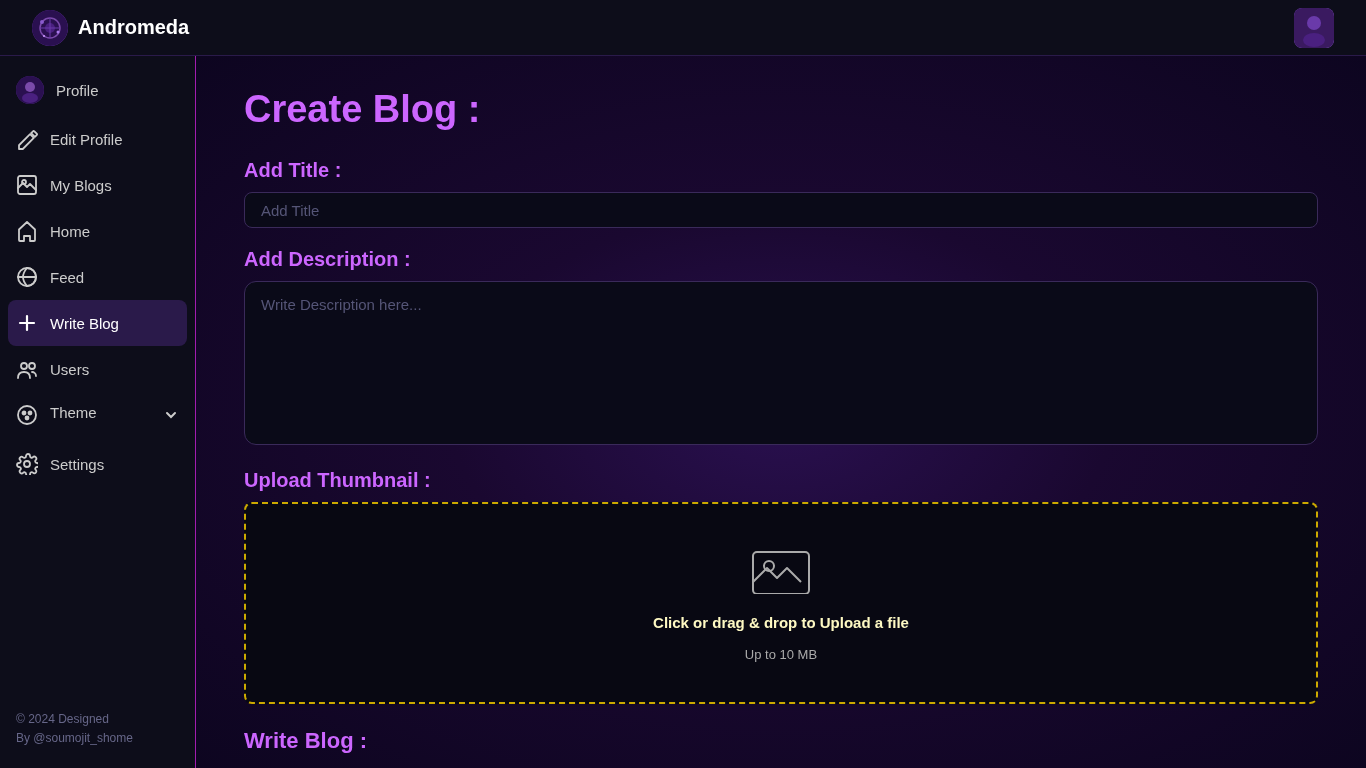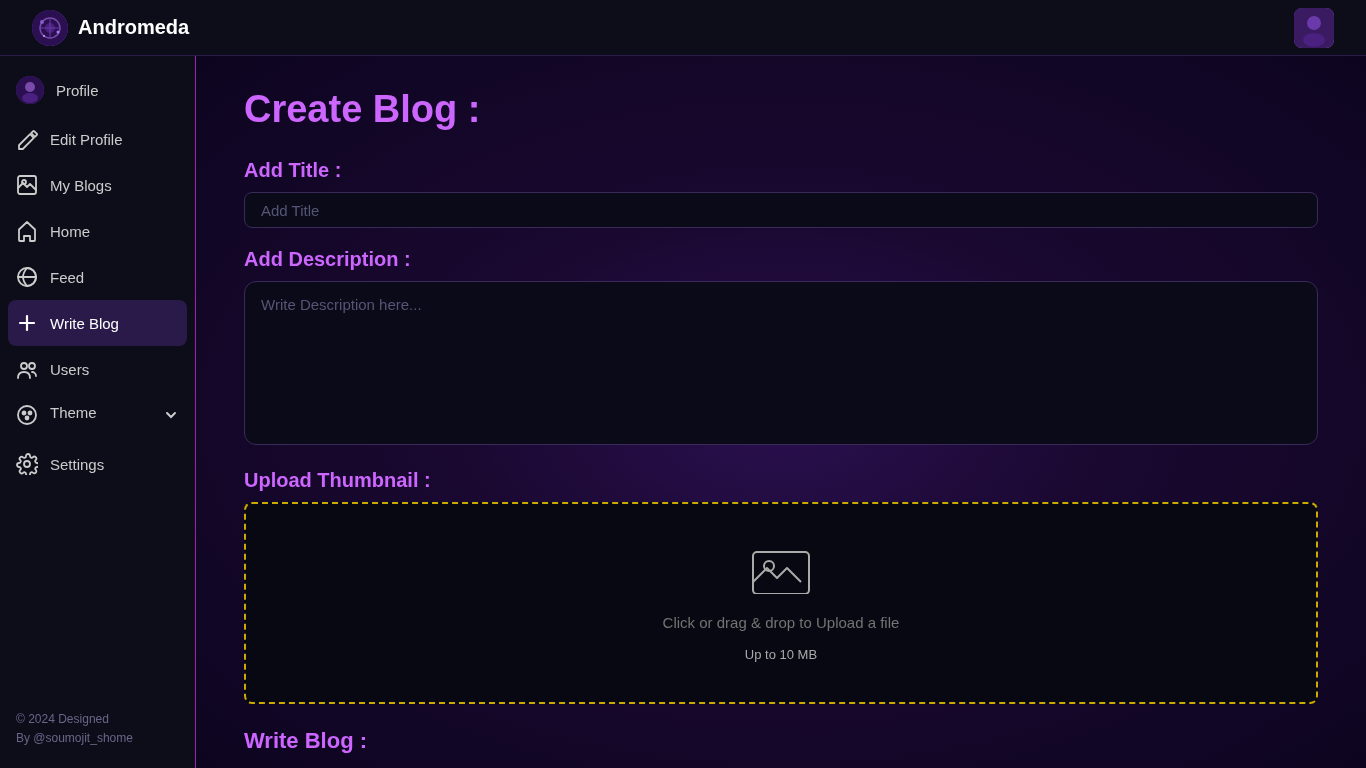--- a/index.html
+++ b/index.html
@@ -226,23 +226,23 @@
       padding: 40px 20px;
       cursor: pointer;
       min-height: 200px;
     }
 
     .upload-icon {
       margin-bottom: 16px;
     }
 
     .upload-main-text {
-      color: #737373;
+      color: #fef9c3;
       font-size: 15px;
-      font-weight: 400;
+      font-weight: 700;
       margin-bottom: 16px;
     }
 
     .upload-sub-text {
       color: #aaaaaa;
       font-size: 13px;
     }
 
     .write-blog-label {
       font-size: 22px;

